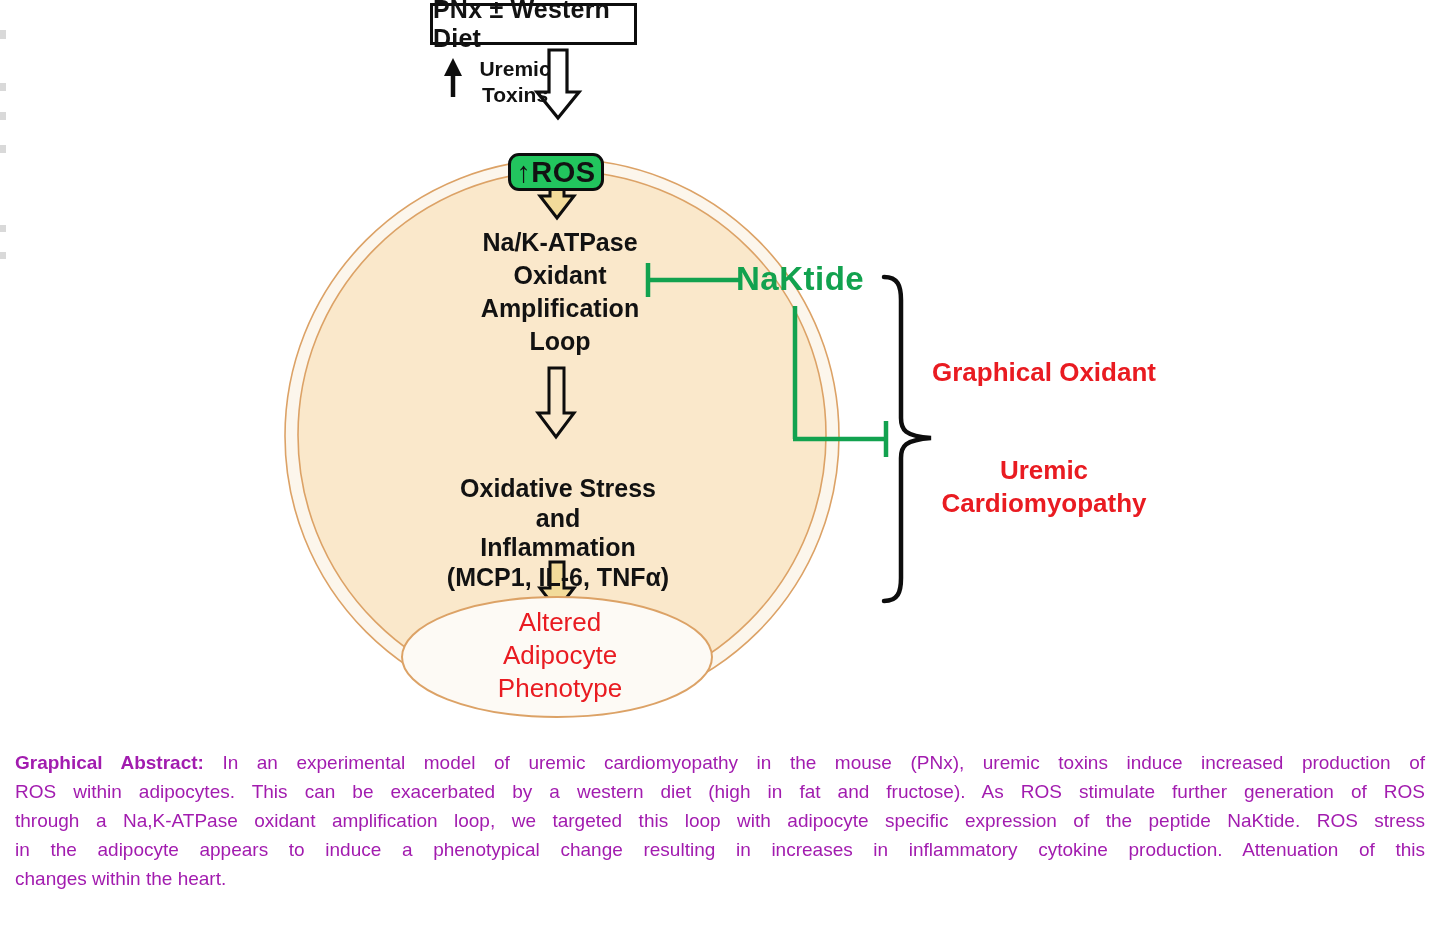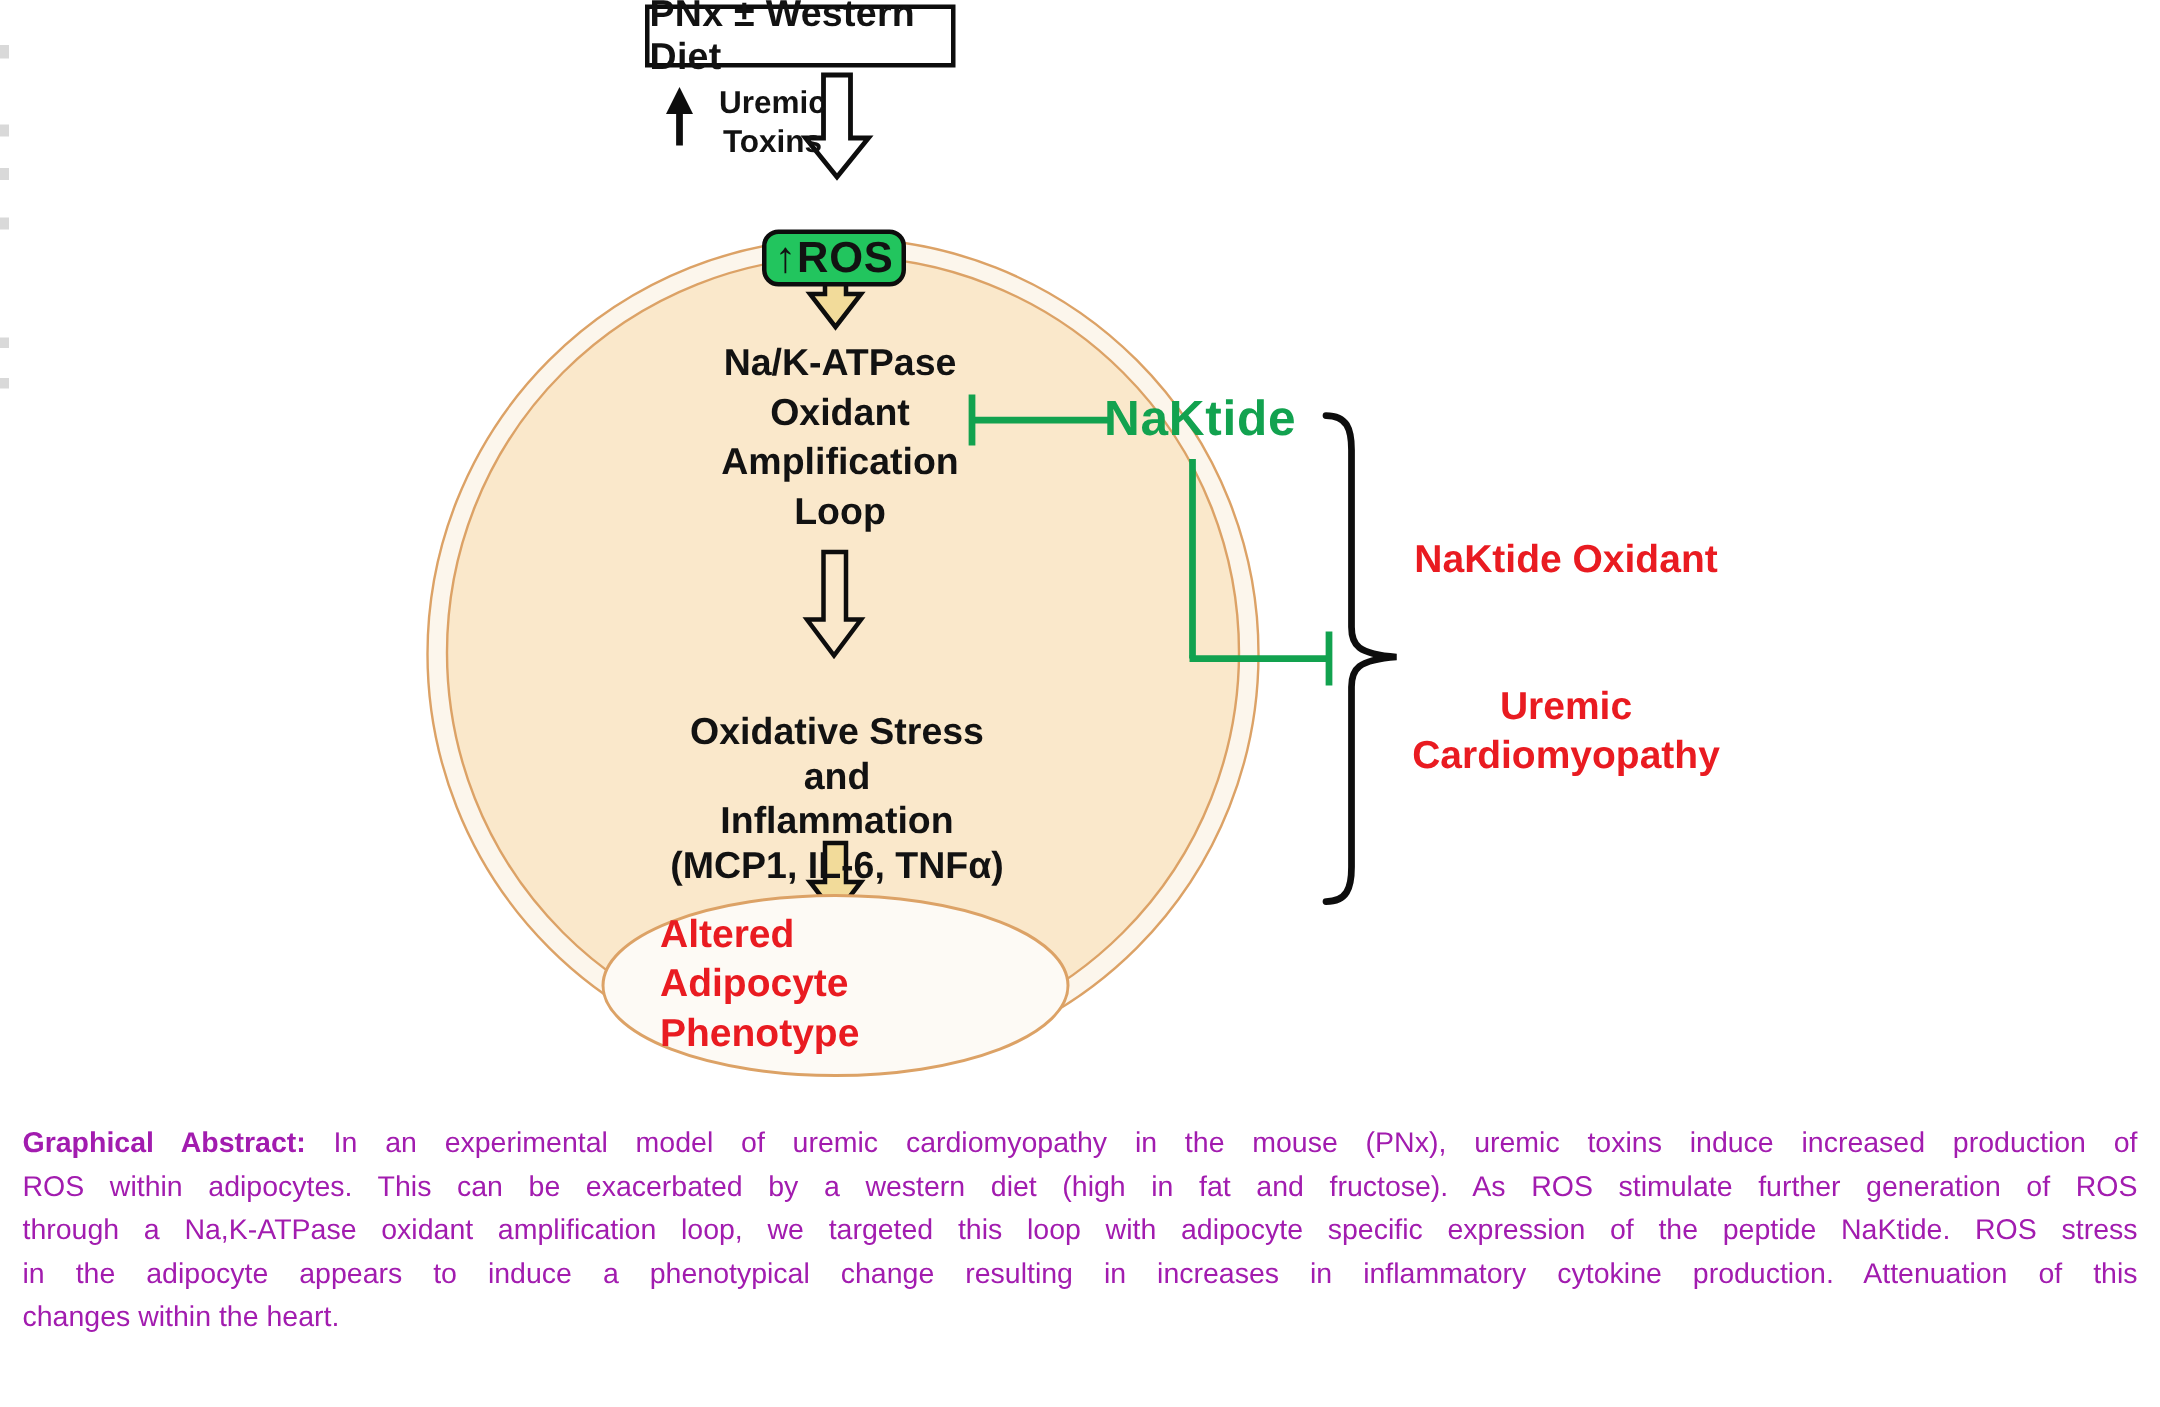--- a/index.html
+++ b/index.html
@@ -14,21 +14,21 @@
   svg{display:block;}
 
   .pnx-box{left:430px;top:3px;width:207px;height:42px;border:3px solid #0d0d0d;background:#fff;
     display:flex;align-items:center;justify-content:center;font-weight:bold;font-size:25px;color:var(--ink);letter-spacing:.2px;}
   .ut-label{left:464px;top:56px;width:102px;text-align:center;font-weight:bold;font-size:21px;line-height:26px;color:var(--ink);}
   .ros-box{left:508px;top:121px;width:96px;height:38px;border:3.5px solid #0d0d0d;border-radius:11px;background:#22c55e;
     display:flex;align-items:center;justify-content:center;font-weight:bold;font-size:29px;color:var(--ink);letter-spacing:.5px;margin-top:32px;}
 
   .loop-label{left:410px;top:226px;width:300px;text-align:center;font-weight:bold;font-size:25px;line-height:33px;color:var(--ink);}
   .oxid-label{left:408px;top:442px;width:300px;text-align:center;font-weight:bold;font-size:25px;line-height:29.5px;color:var(--ink);margin-top:32px;}
-  .altered-label{left:440px;top:606px;width:240px;font-weight:bold;font-size:26px;line-height:33px;color:var(--red);}
+  .altered-label{left:440px;top:606px;width:240px;text-align:center;font-weight:normal;font-size:26px;line-height:33px;color:var(--red);}
   .naktide{left:736px;top:260px;font-weight:bold;font-size:33px;color:var(--green);letter-spacing:.5px;}
   .sys-label{left:923px;top:356px;width:242px;text-align:center;font-weight:bold;font-size:26px;line-height:33px;color:var(--red);}
   .ucm-label{left:923px;top:454px;width:242px;text-align:center;font-weight:bold;font-size:26px;line-height:33px;color:var(--red);}
 
   .caption{left:15px;top:748px;width:1410px;color:#a21caf;font-size:19px;line-height:29px;}
   .caption .jline{text-align:justify;text-align-last:justify;}
   .caption .lline{text-align:left;}
   .caption b{font-weight:bold;}
 </style>
 </head>
@@ -104,21 +104,21 @@
     <div>(MCP1, IL-6, TNFα)</div>
   </div>
 
   <div class="abs altered-label">
     <div>Altered</div>
     <div>Adipocyte</div>
     <div>Phenotype</div>
   </div>
 
   <div class="abs sys-label">
-    <div>NaKtide Oxidant</div>
+    <div>Graphical Oxidant</div>
   </div>
 
   <div class="abs ucm-label">
     <div>Uremic</div>
     <div>Cardiomyopathy</div>
   </div>
 
   <div class="abs caption">
     <div class="jline"><b>Graphical Abstract:</b> <span>In an experimental model of  uremic cardiomyopathy in the mouse (PNx), uremic toxins induce increased production of</span></div>
     <div class="jline">ROS within adipocytes. This can be exacerbated by a western diet (high in fat and fructose). As ROS stimulate further generation of ROS</div>

